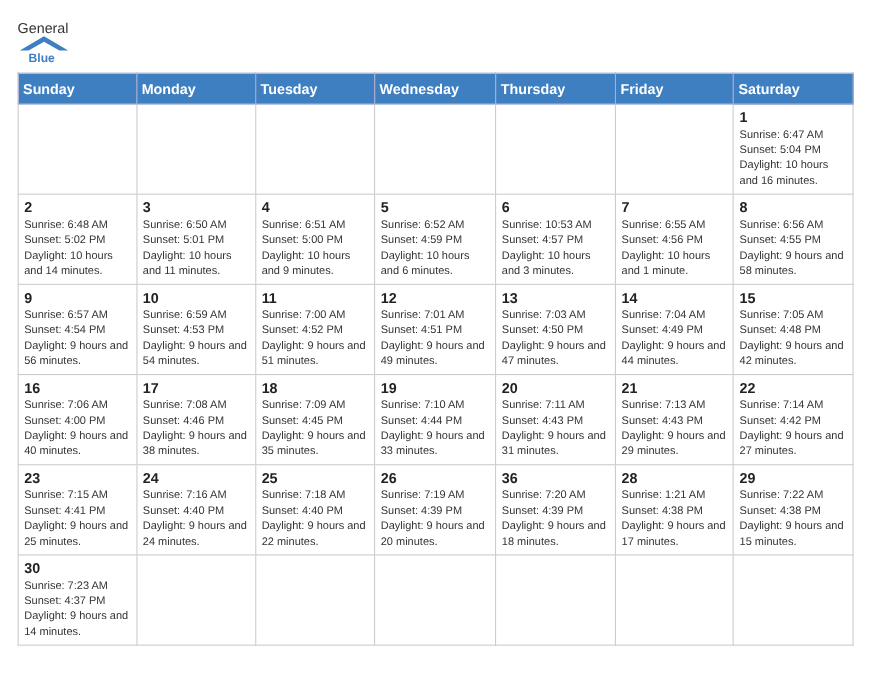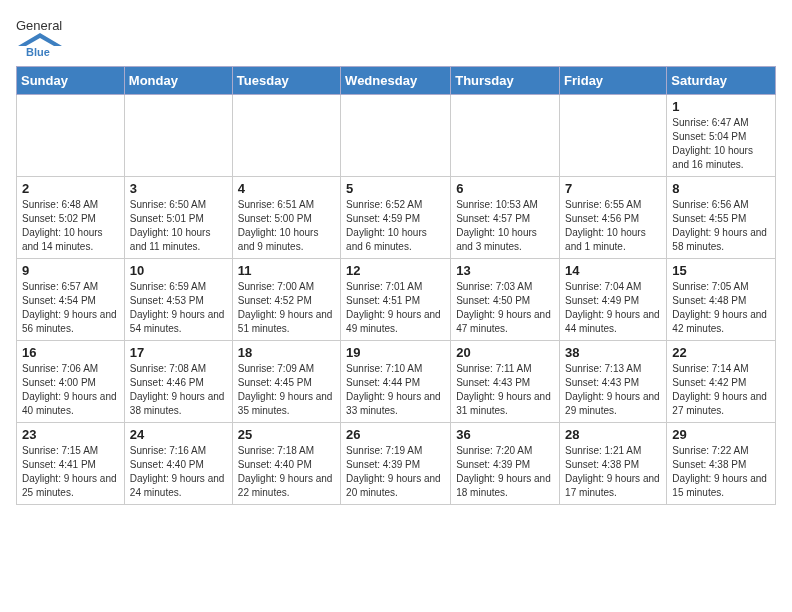--- a/index.html
+++ b/index.html
@@ -232,21 +232,21 @@
 Sunset: 4:44 PM
 Daylight: 9 hours and 33 minutes.</div>
         </td>
         <td>
           <span class="day-number">20</span>
           <div class="day-info">Sunrise: 7:11 AM
 Sunset: 4:43 PM
 Daylight: 9 hours and 31 minutes.</div>
         </td>
         <td>
-          <span class="day-number">38</span>
+          <span class="day-number">21</span>
           <div class="day-info">Sunrise: 7:13 AM
 Sunset: 4:43 PM
 Daylight: 9 hours and 29 minutes.</div>
         </td>
         <td>
           <span class="day-number">22</span>
           <div class="day-info">Sunrise: 7:14 AM
 Sunset: 4:42 PM
 Daylight: 9 hours and 27 minutes.</div>
         </td>
@@ -288,14 +288,28 @@
 Sunset: 4:38 PM
 Daylight: 9 hours and 17 minutes.</div>
         </td>
         <td>
           <span class="day-number">29</span>
           <div class="day-info">Sunrise: 7:22 AM
 Sunset: 4:38 PM
 Daylight: 9 hours and 15 minutes.</div>
         </td>
       </tr>
+      <tr class="week-row">
+        <td>
+          <span class="day-number">30</span>
+          <div class="day-info">Sunrise: 7:23 AM
+Sunset: 4:37 PM
+Daylight: 9 hours and 14 minutes.</div>
+        </td>
+        <td class="empty-cell"></td>
+        <td class="empty-cell"></td>
+        <td class="empty-cell"></td>
+        <td class="empty-cell"></td>
+        <td class="empty-cell"></td>
+        <td class="empty-cell"></td>
+      </tr>
     </tbody>
 </table>
 
 </body></html>

